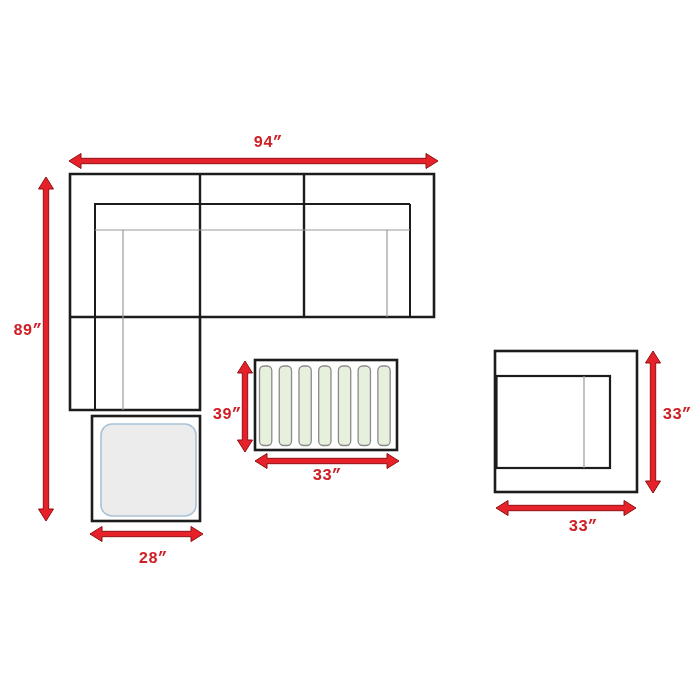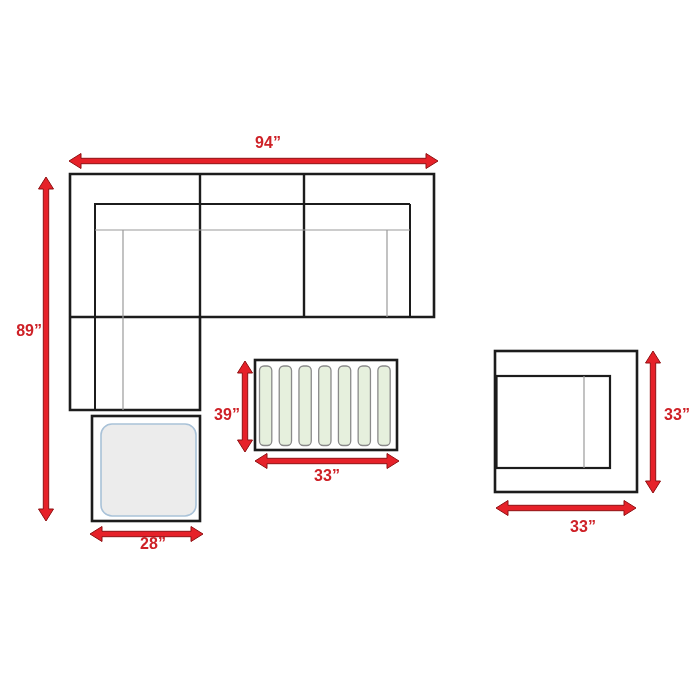--- a/index.html
+++ b/index.html
@@ -22,20 +22,21 @@
   .dim-arrow { position: absolute; display: block; }
   .dim-arrow path { fill: var(--arrow-fill); stroke: var(--arrow-stroke); stroke-width: 1; }
   .dim-label {
     position: absolute;
     font-weight: bold;
     font-size: 16px;
     line-height: 18px;
     color: var(--label-text);
     text-align: center;
     white-space: nowrap;
+    font-family: Liberation Mono, monospace;
   }
 </style>
 </head>
 <body>
 
 <div id="stage">
 
   <svg id="furniture-svg" width="700" height="700" viewBox="0 0 700 700">
 
     <g>
@@ -94,17 +95,17 @@
       <path d="M8 0 L0.5 12 L5.3 12 L5.3 130 L0.5 130 L8 142 L15.5 130 L10.7 130 L10.7 12 L15.5 12 Z"></path>
     </svg>
   <svg class="dim-arrow" style="left:496px; top:500px;" width="140" height="16" viewBox="0 0 140 16">
       <path d="M0 8 L12 0.5 L12 5.3 L128 5.3 L128 0.5 L140 8 L128 15.5 L128 10.7 L12 10.7 L12 15.5 Z"></path>
     </svg>
 
   <div class="dim-label" style="left:238px; top:134px; width:60px;">94”</div>
   <div class="dim-label" style="left:0px; top:322px; width:42px;text-align:right;">89”</div>
   <div class="dim-label" style="left:197px; top:406px; width:60px;">39”</div>
   <div class="dim-label" style="left:297px; top:467px; width:60px;">33”</div>
-  <div class="dim-label" style="left:123px; top:535px; width:60px;">28”</div>
+  <div class="dim-label" style="left:123px; top:550px; width:60px;">28”</div>
   <div class="dim-label" style="left:654px; top:406px; width:46px;">33”</div>
   <div class="dim-label" style="left:553px; top:518px; width:60px;">33”</div>
 
 </div>
 
 </body></html>

